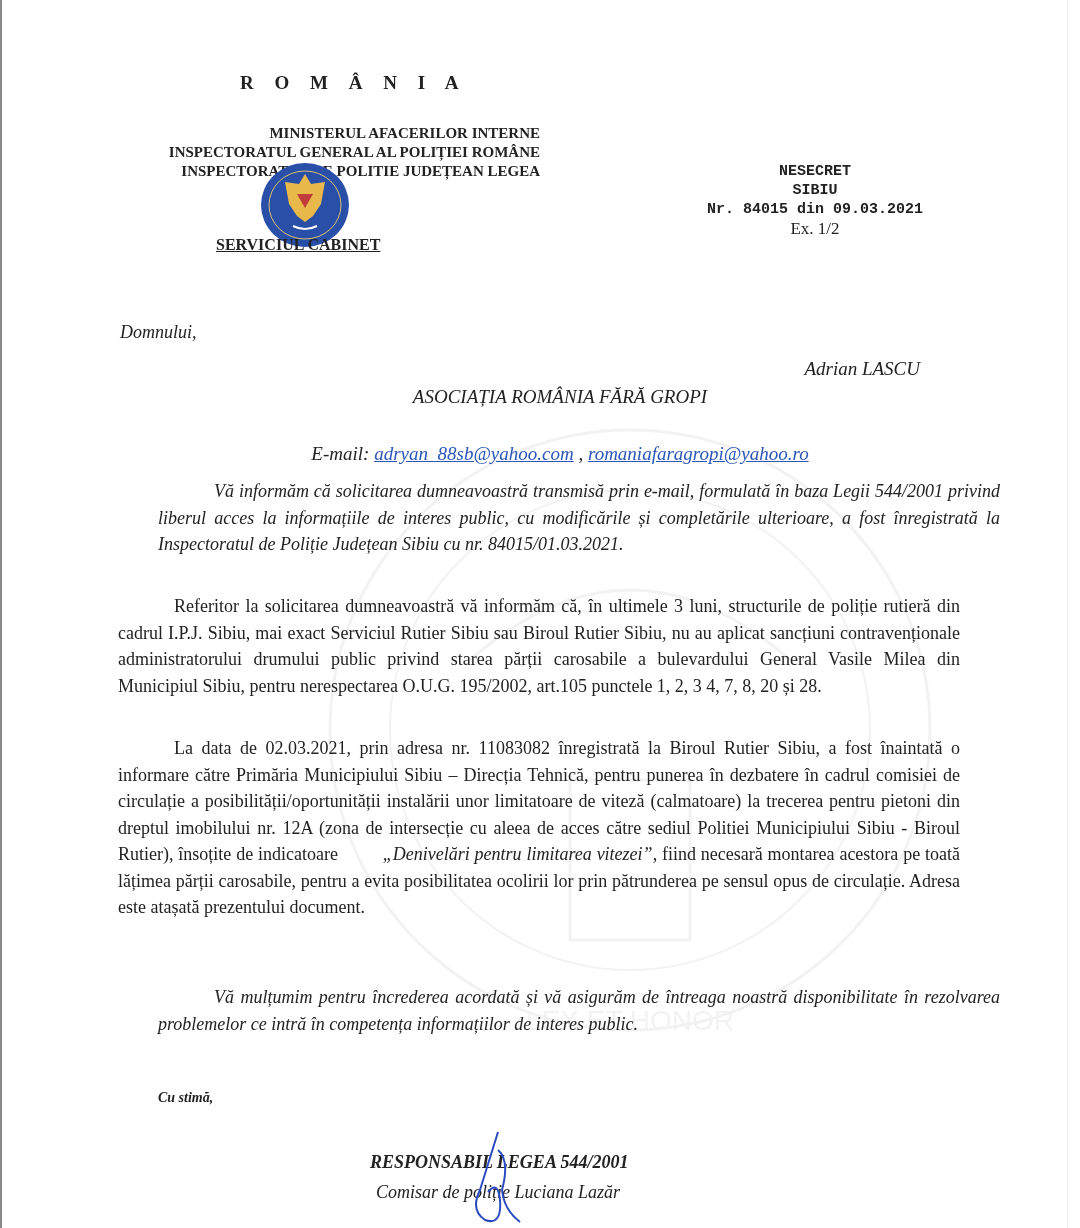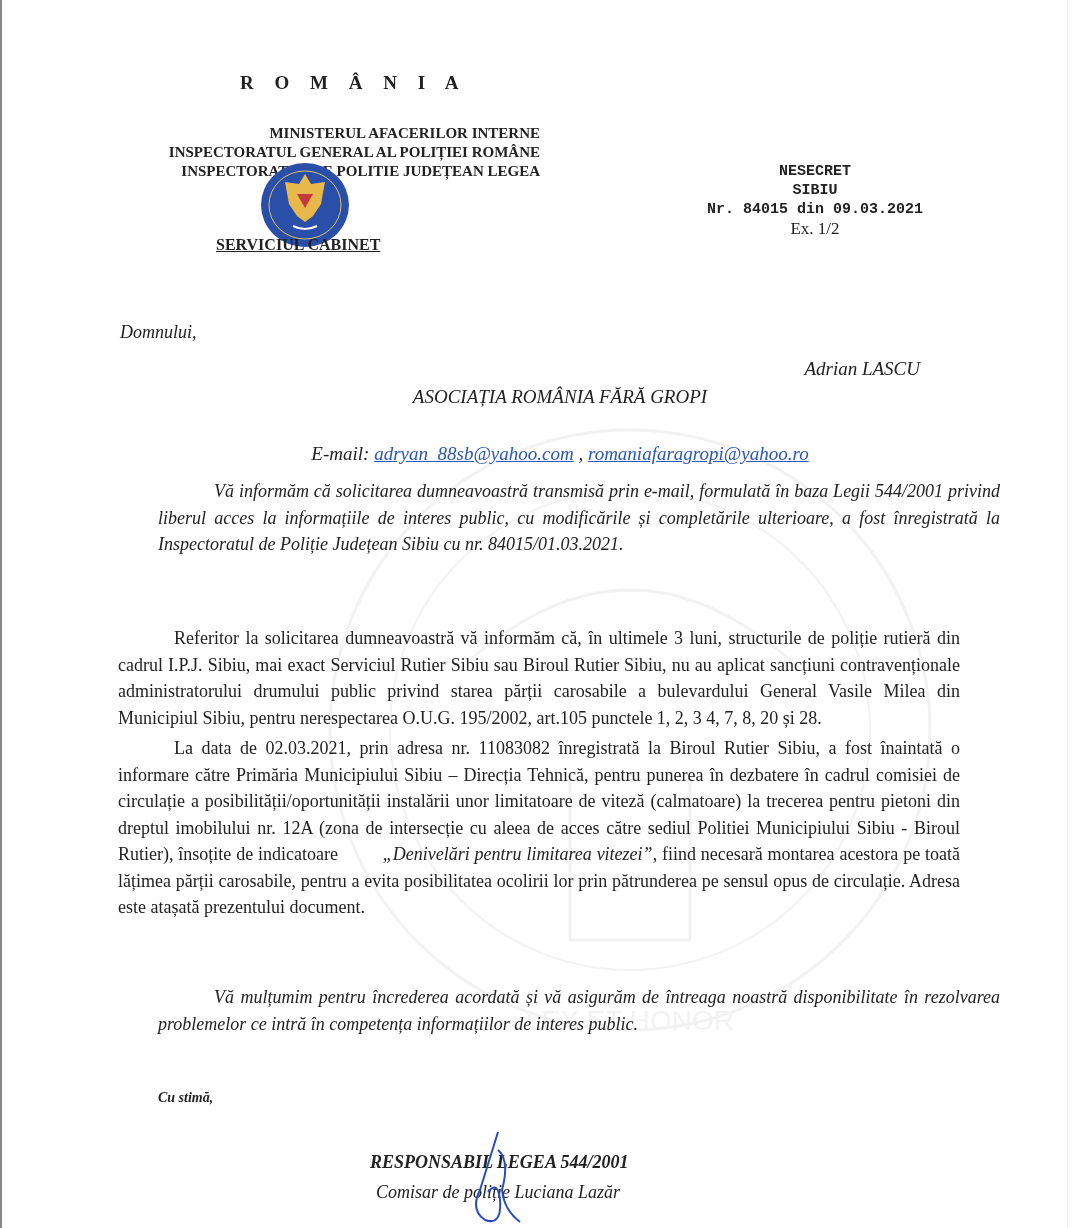--- a/index.html
+++ b/index.html
@@ -18,21 +18,21 @@
   .rightblock .b { font-weight:bold;font-family:Liberation Mono, monospace; }
   .rightblock .n { font-size:17px; }
   .domnului { position:absolute; left:120px; top:322px; font-size:18px;font-style:italic; }
   .addr { position:absolute; left:200px; width:720px; text-align:center; font-style:italic; font-size:19px; line-height:28px; }
   .a1 { top:355px;text-align:right; } .a2 { top:383px; } .a3 { top:412px;margin-top:28px; }
   .email a { color:#2a56b8; text-decoration:underline; }
   .para { position:absolute; left:118px; width:842px; font-size:18px; line-height:26.5px; text-align:justify; }
   .para .ind { display:inline-block; width:56px; }
   .it { font-style:italic;margin-left:40px; }
   .p1 { top:478px; }
-  .p2 { top:593px;margin-top:32px; }
+  .p2 { top:593px; }
   .p3 { top:735px; }
   .p4 { top:984px; }
   .closing { position:absolute; left:158px; top:1090px; font-style:italic; font-weight:bold; font-size:14px; }
   .resp { position:absolute; left:370px; top:1152px; font-style:italic; font-weight:bold; font-size:18px; }
   .comisar { position:absolute; left:376px; top:1182px; font-style:italic; font-size:18px; }
   .signature { position:absolute; left:440px; top:1130px; width:120px; height:98px; }
 </style>
 </head>
 <body>
 

